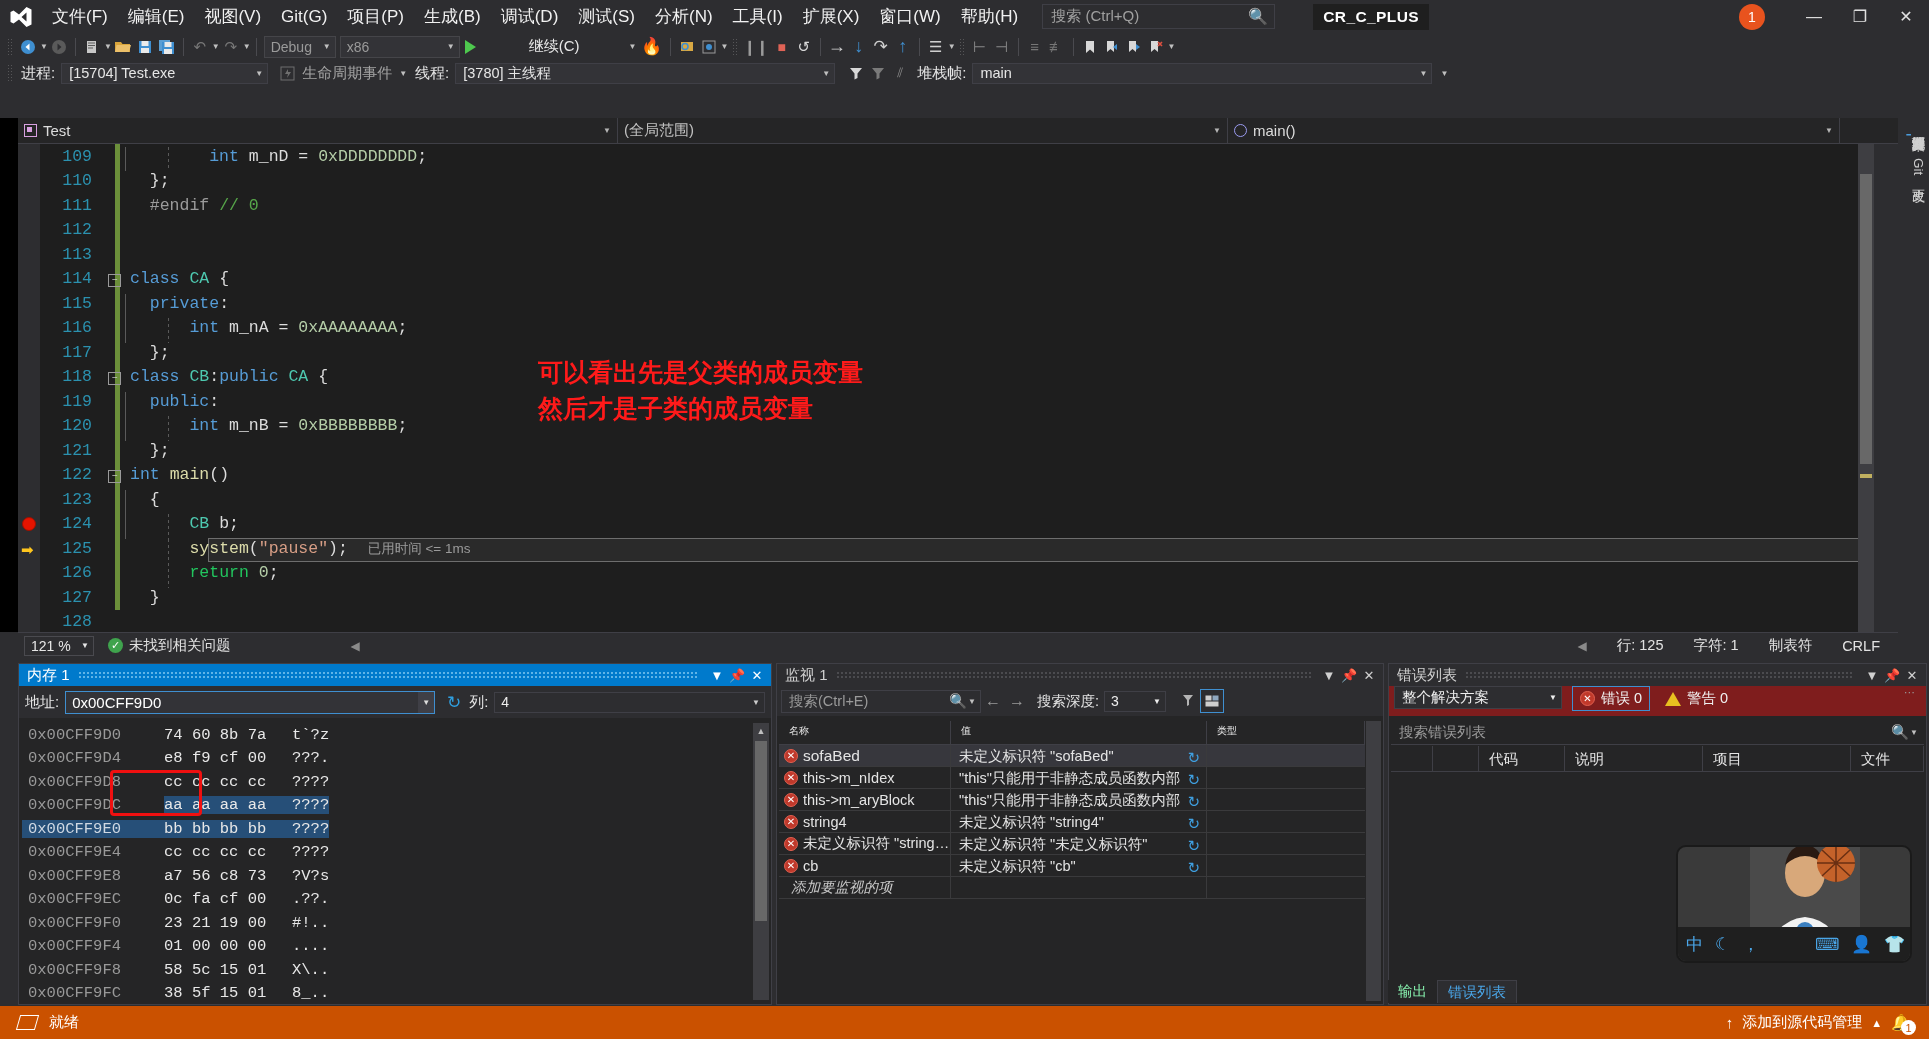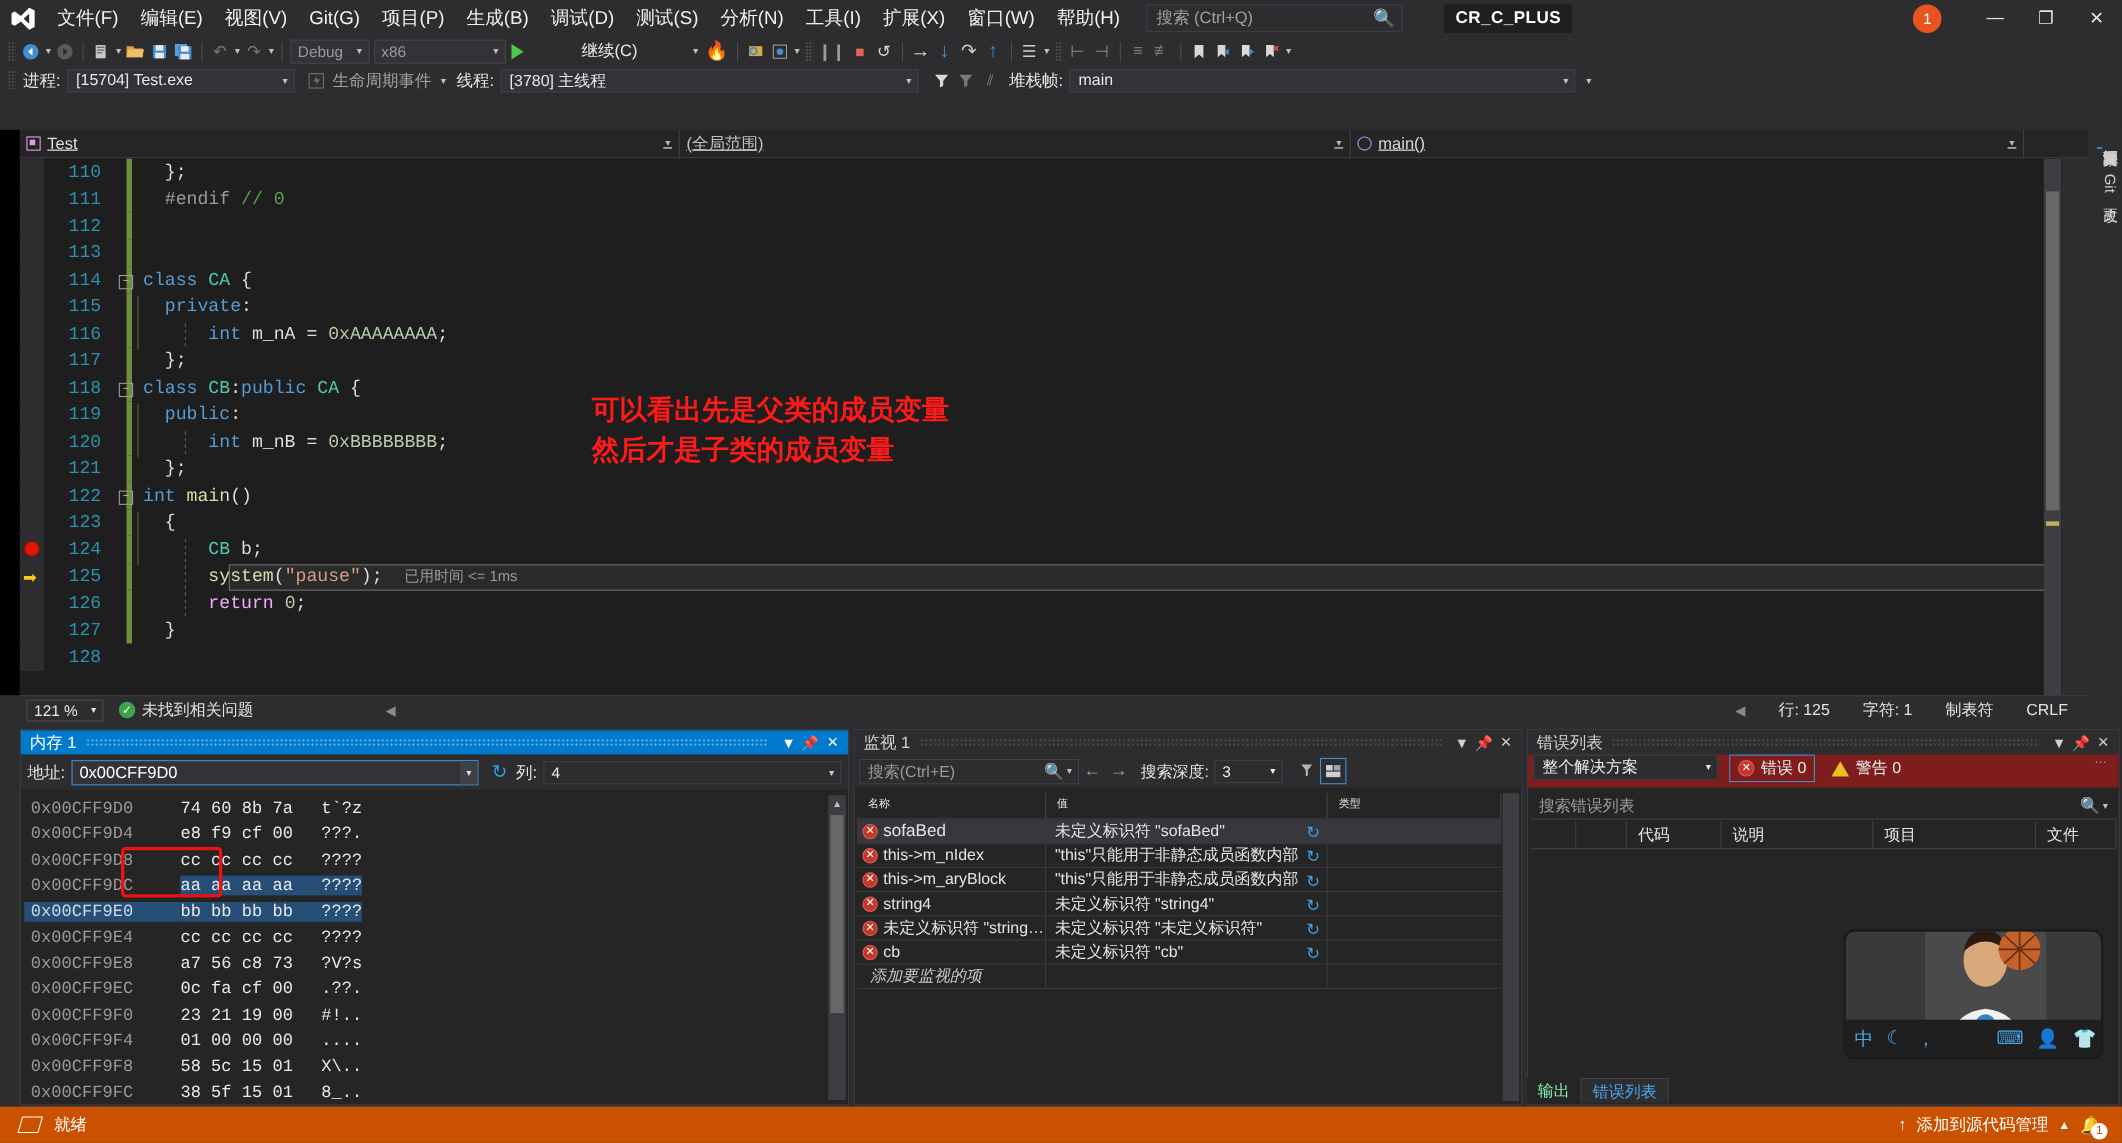--- a/index.html
+++ b/index.html
@@ -77,21 +77,21 @@
   .dbgcombo {
     height:21px; background:#333337; border:1px solid #3f3f46; color:#e6e6e6;
     font-size:14.5px; display:flex; align-items:center; padding:0 4px 0 7px;
   }
   .dbgcombo .cl { flex:1; white-space:nowrap; overflow:hidden; }
   .dbgcombo .ar { font-size:8px; color:#c0c0c0; }
 
   
   .navbar {
     position:absolute; left:18px; top:118px; width:1880px; height:26px;
-    background:#252526; display:flex; align-items:center; border-bottom:1px solid #3f3f46;text-decoration:underline;
+    background:#252526; display:flex; align-items:center; border-bottom:1px solid #3f3f46;
   }
   .navcell {
     height:26px; display:flex; align-items:center; padding:0 6px;
     border-right:1px solid #3f3f46; color:#dcdcdc; font-size:15px;
   }
   .navcell .ar { font-size:8px; color:#b4b4b4; margin-left:auto; padding-left:8px;}
   .nav-a { width:600px; }
   .nav-b { width:610px; color:#c0c0c0;}
   .nav-c { width:612px; }
   .sq-icon { width:13px;height:13px;border:1.5px solid #d8a0e0; margin-right:6px; display:inline-block; position:relative;}
@@ -118,21 +118,21 @@
     flex:1; font-family:"Liberation Mono","DejaVu Sans Mono",monospace; font-size:16.5px;
     white-space:pre; color:#dcdcdc; padding-left:10px; position:relative;
   }
   .k   { color:#569cd6; }
   .typ { color:#4ec9b0; }  
   .num { color:#b5cea8; }
   .str { color:#d69d85; }
   .cmt { color:#57a64a; }
   .fn  { color:#dcdcaa; }
   .pp  { color:#9b9b9b; }
-  .ctl { color:#f0abfc;margin-top:12px; }
+  .ctl { color:#22c55e;margin-top:12px; }
   .fold {
     position:absolute; left:-12px; top:5px; width:13px; height:13px;
     border:1px solid #9a9a9a; color:#c8c8c8; font-size:10px; line-height:11px; text-align:center;
   }
   .vline { position:absolute; left:5px; top:0; width:1px; height:24.5px; background:#5a5a5a;}
   .vline.dash { background:repeating-linear-gradient(to bottom,#5a5a5a 0 3px,transparent 3px 6px); }
   .vline.i2 { left:48px; }
   .curline-box {
     position:absolute; left:88px; top:-1px; right:14px; height:24px;
     border:1px solid #6e6e6e; background:#2a2a2a;
@@ -522,20 +522,26 @@
       <span class="dot-icon"></span>
       <span>main()</span>
       <span class="ar">▼</span>
     </div>
   </div>
   <div class="add-plus">＋</div>
 
   <div class="editor">
     <div class="code-rows">
 
+      <div class="crow">
+          <div class="bp-col"></div>
+        <div class="lnum">109</div>
+        <div class="chgbar"></div>
+        <div class="codetext"><span class="vline"></span><span class="vline i2 dash"></span>        <span class="k">int</span> m_nD = <span class="num">0xDDDDDDDD</span>;</div>
+        </div>
 
       <div class="crow">
           <div class="bp-col"></div>
         <div class="lnum">110</div>
         <div class="chgbar"></div>
         <div class="codetext">  };</div>
         </div>
 
       <div class="crow">
           <div class="bp-col"></div>

